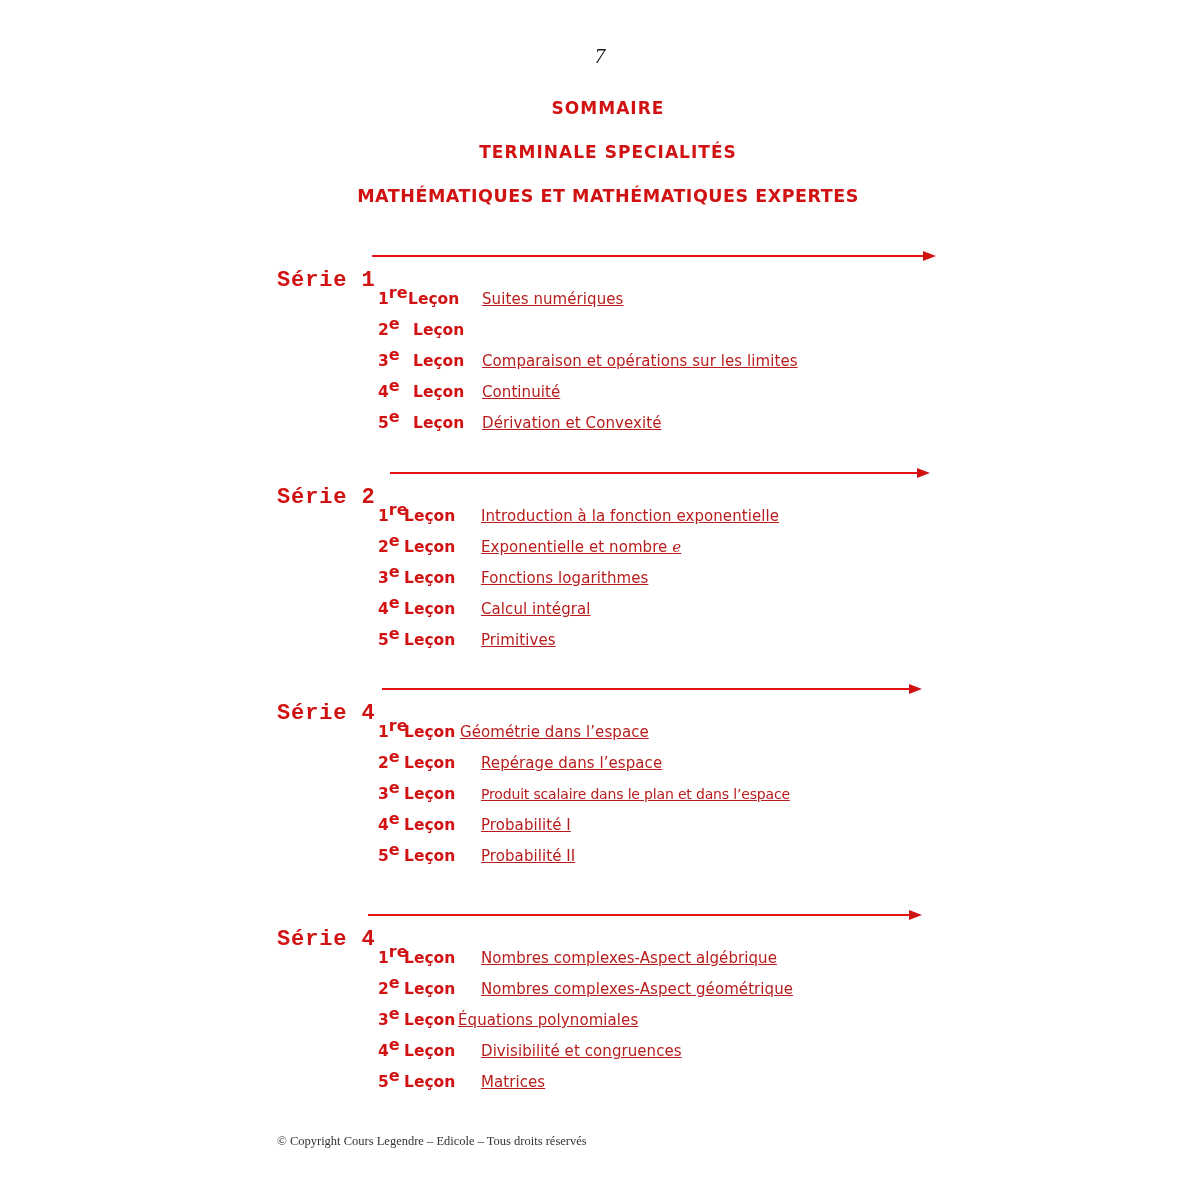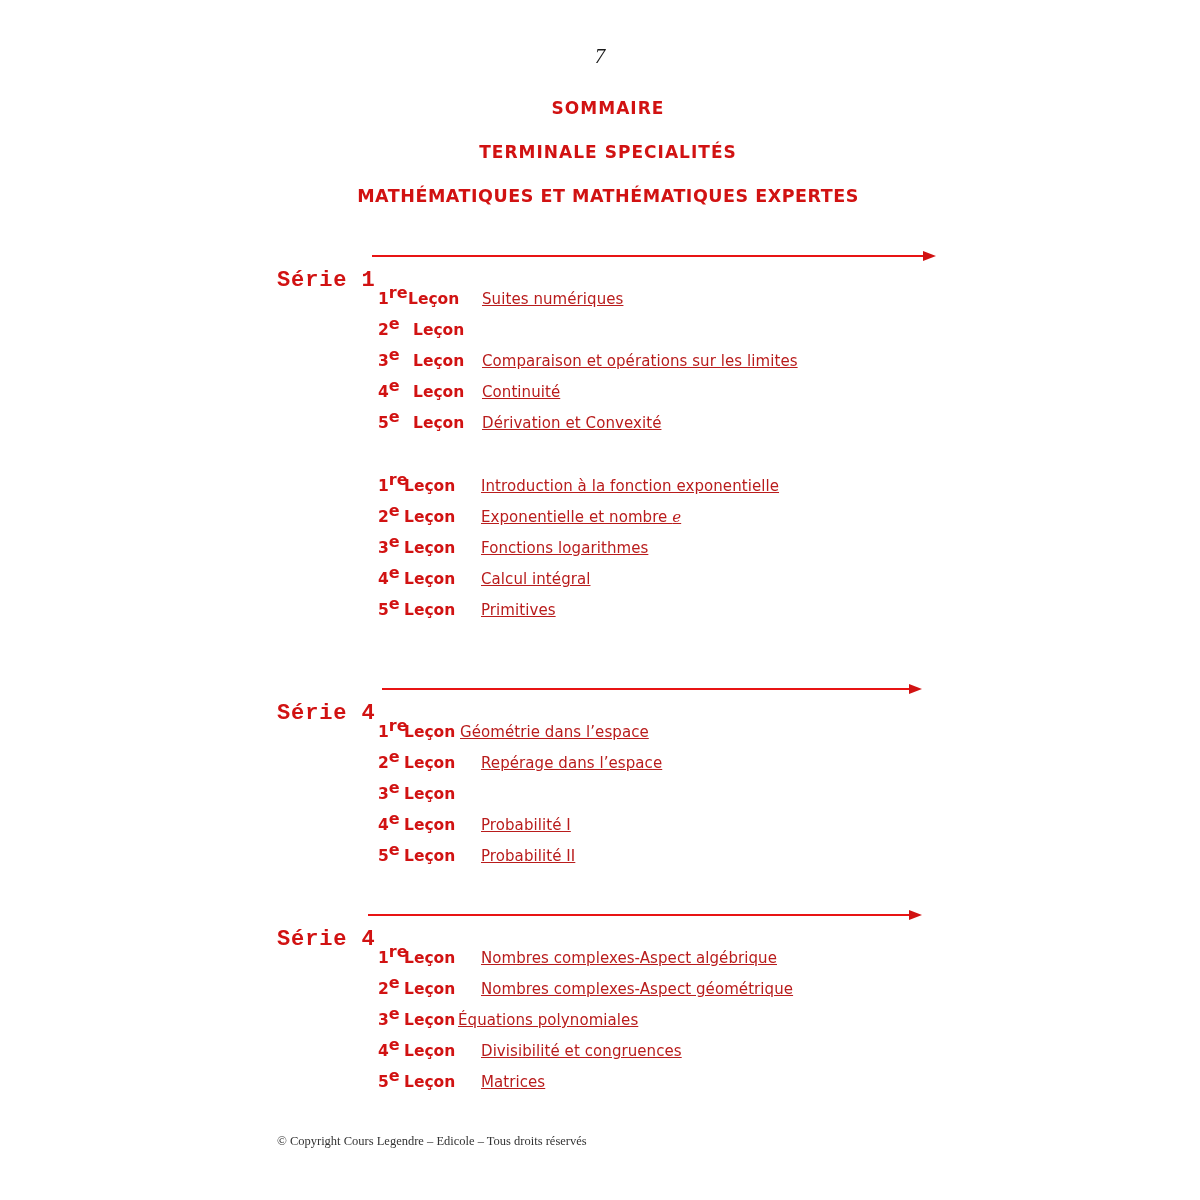--- a/index.html
+++ b/index.html
@@ -197,20 +197,27 @@
             <span class="lesson-title" style="left: 482px;">Continuité</span>
           </div>
           <div class="lesson-row">
             <span class="lesson-num" style="left: 378px;">5<sup>e</sup></span>
             <span class="lesson-word" style="left: 413px;">Leçon</span>
             <span class="lesson-title" style="left: 482px;">Dérivation et Convexité</span>
           </div>
         </div>
       </div>
       <div class="series" style="top: 457px;">
+        <div class="series-head">
+          <div class="series-label">Série 2</div>
+          <div class="series-arrow" style="left: 390px; width: 540px;">
+            <div class="shaft" style="width: 527px;"></div>
+            <div class="head" style="left: 527px;"></div>
+          </div>
+        </div>
         <div class="lessons">
           <div class="lesson-row">
             <span class="lesson-num" style="left: 378px;">1<sup>re</sup></span>
             <span class="lesson-word" style="left: 404px;">Leçon</span>
             <span class="lesson-title" style="left: 481px;">Introduction à la fonction exponentielle</span>
           </div>
           <div class="lesson-row">
             <span class="lesson-num" style="left: 378px;">2<sup>e</sup></span>
             <span class="lesson-word" style="left: 404px;">Leçon</span>
             <span class="lesson-title" style="left: 481px;">Exponentielle et nombre <span class="math-e">e</span></span>
@@ -247,20 +254,21 @@
             <span class="lesson-title" style="left: 460px;">Géométrie dans l’espace</span>
           </div>
           <div class="lesson-row">
             <span class="lesson-num" style="left: 378px;">2<sup>e</sup></span>
             <span class="lesson-word" style="left: 404px;">Leçon</span>
             <span class="lesson-title" style="left: 481px; text-align: right;">Repérage dans l’espace</span>
           </div>
           <div class="lesson-row">
             <span class="lesson-num" style="left: 378px;">3<sup>e</sup></span>
             <span class="lesson-word" style="left: 404px;">Leçon</span>
+            <span class="lesson-title condensed" style="left: 481px;">Produit scalaire dans le plan et dans l’espace</span>
           </div>
           <div class="lesson-row">
             <span class="lesson-num" style="left: 378px;">4<sup>e</sup></span>
             <span class="lesson-word" style="left: 404px;">Leçon</span>
             <span class="lesson-title" style="left: 481px;">Probabilité I</span>
           </div>
           <div class="lesson-row">
             <span class="lesson-num" style="left: 378px;">5<sup>e</sup></span>
             <span class="lesson-word" style="left: 404px;">Leçon</span>
             <span class="lesson-title" style="left: 481px;">Probabilité II</span>

